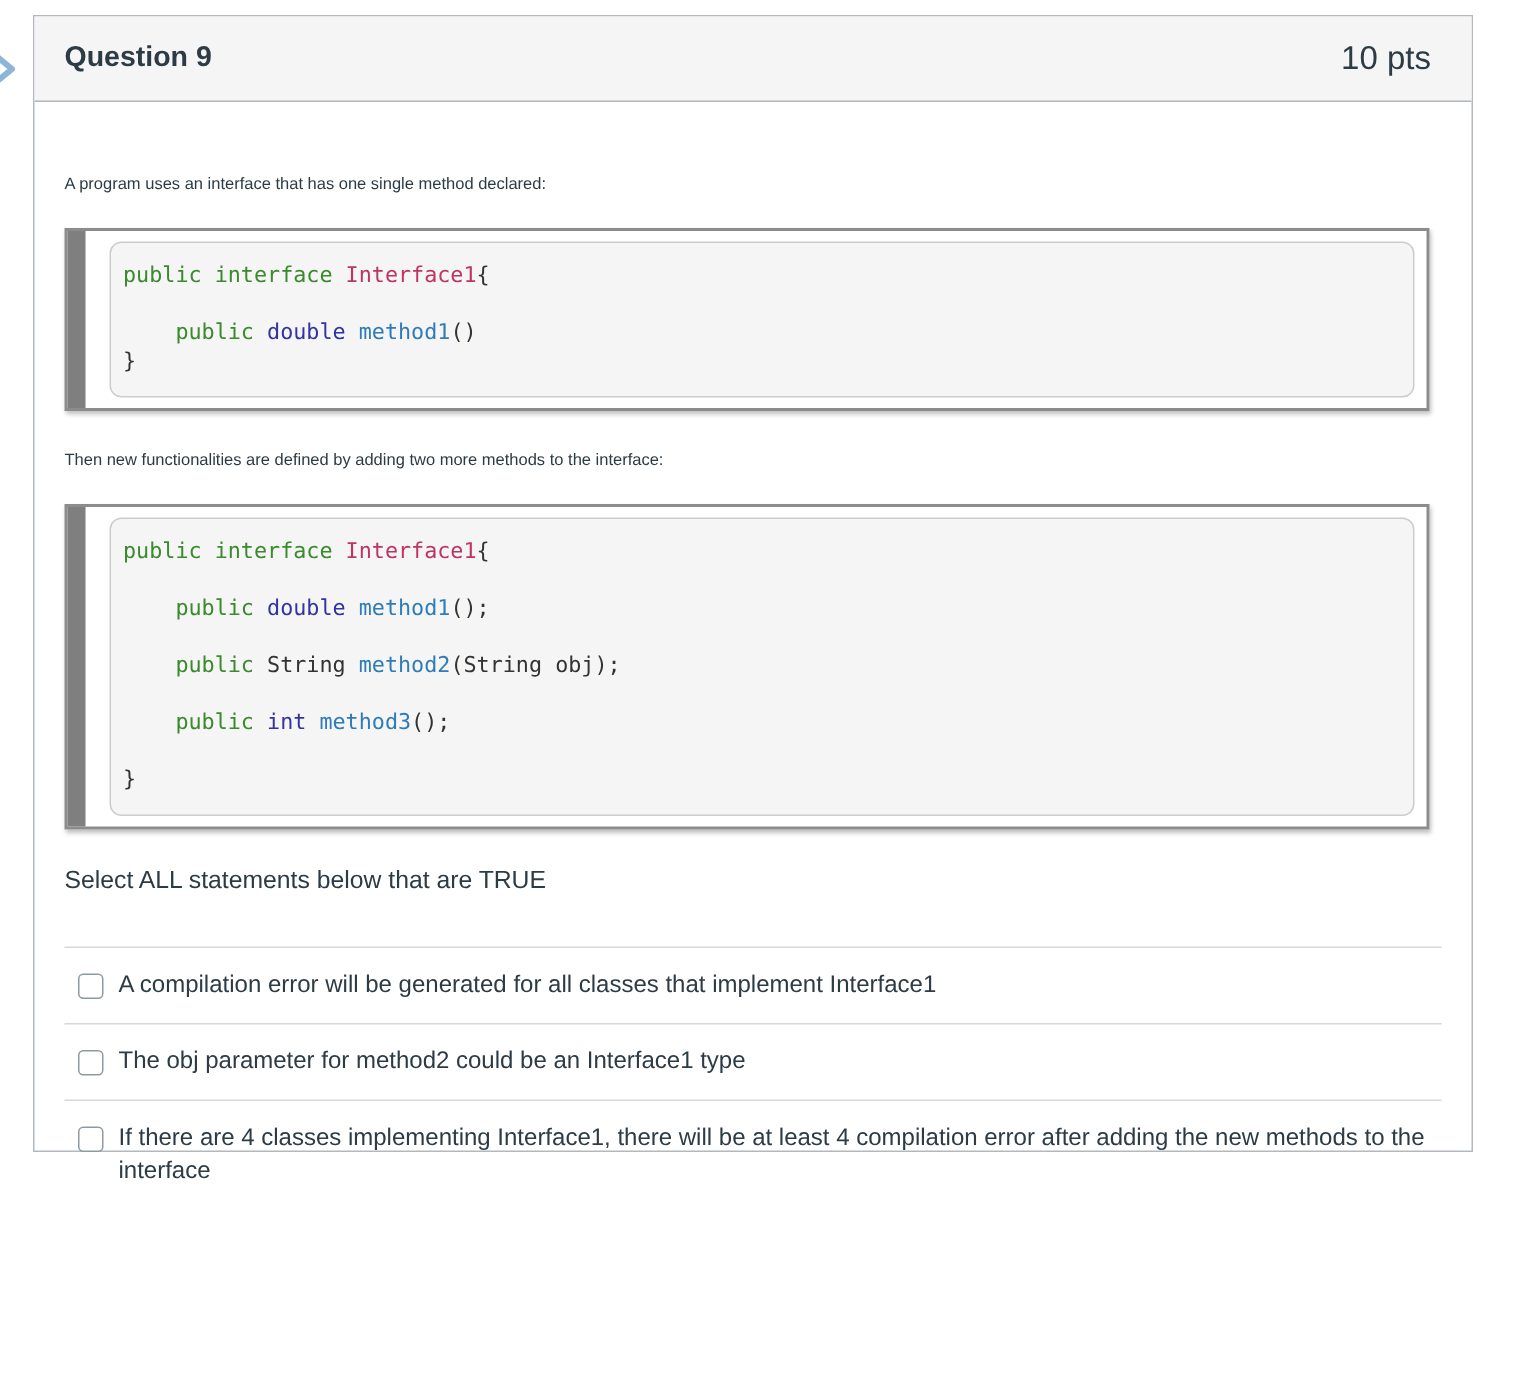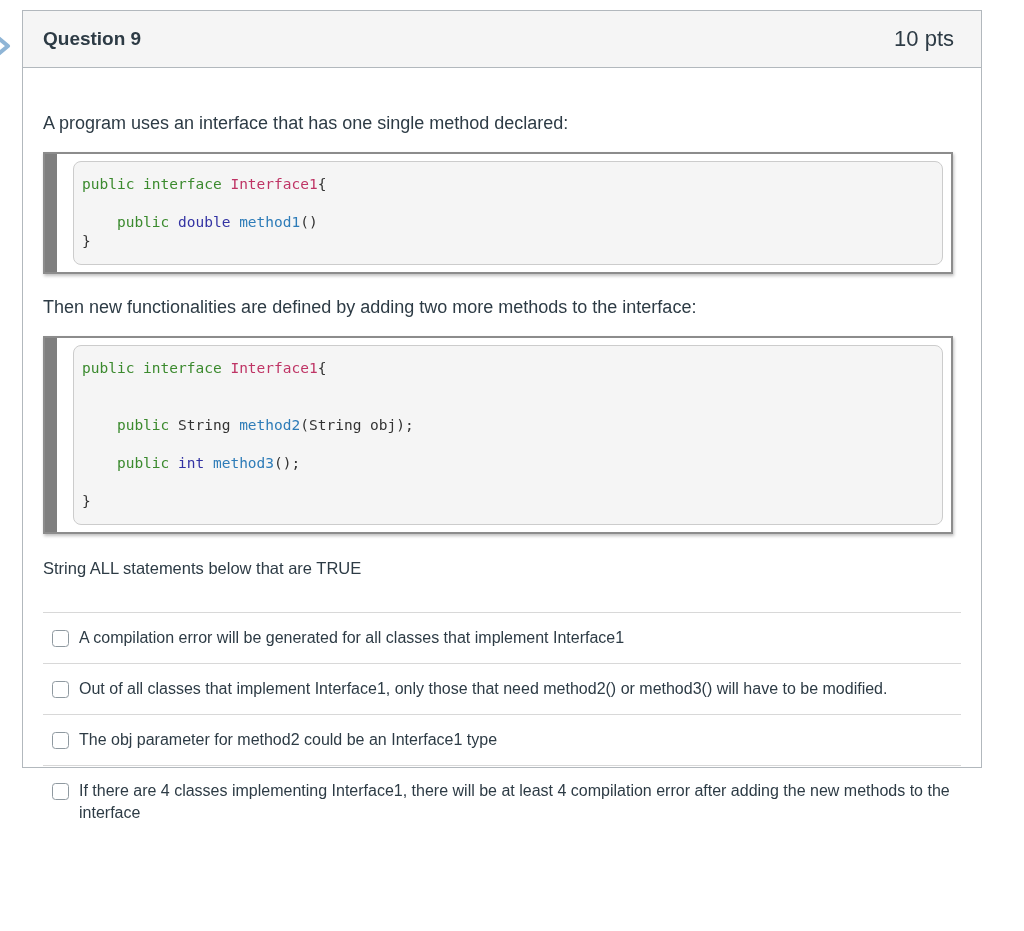--- a/index.html
+++ b/index.html
@@ -36,21 +36,21 @@
     justify-content: space-between;
     padding: 0 27px 0 20px;
     box-sizing: border-box;
   }
   .q-title { font-size: 19px; font-weight: bold; color: #2D3B45; }
   .q-pts   { font-size: 22px; font-weight: normal; color: #2D3B45; }
 
   .card-body { padding: 0 20px; }
 
   .intro {
-    font-size: 18px;
+    font-size: 11px;
     line-height: 19px;
     margin: 0;
     color: #2D3B45;
   }
   .intro-1 { margin-top: 46px; margin-bottom: 19px; }
   .intro-2 { margin-top: 24px; margin-bottom: 19px; }
   .select-prompt { margin-top: 25px; margin-bottom: 0; font-size: 16.5px; }
 
   .codeblock {
     width: 910px;
@@ -145,42 +145,39 @@
       </div>
 
       <p class="intro intro-2">Then new functionalities are defined by adding two more methods to the interface:</p>
 
       <div class="codeblock">
         <div class="codebar"></div>
         <div class="codeinner">
           <div class="code">
               <div class="code-line"><span class="tok-k">public interface </span><span class="tok-t">Interface1</span><span class="tok-d">{</span></div>
               <div class="code-line">&nbsp;</div>
+              <div class="code-line"><span class="tok-d">    </span><span class="tok-k">public </span><span class="tok-p">double </span><span class="tok-f">method1</span><span class="tok-d">();</span></div>
               <div class="code-line">&nbsp;</div>
               <div class="code-line"><span class="tok-d">    </span><span class="tok-k">public </span><span class="tok-d">String </span><span class="tok-f">method2</span><span class="tok-d">(String obj);</span></div>
               <div class="code-line">&nbsp;</div>
               <div class="code-line"><span class="tok-d">    </span><span class="tok-k">public </span><span class="tok-p">int </span><span class="tok-f">method3</span><span class="tok-d">();</span></div>
               <div class="code-line">&nbsp;</div>
               <div class="code-line"><span class="tok-d">}</span></div>
             </div>
         </div>
       </div>
 
-      <p class="intro select-prompt">String ALL statements below that are TRUE</p>
+      <p class="intro select-prompt">Select ALL statements below that are TRUE</p>
 
       <div class="options">
   <div class="option">
     <span class="checkbox"></span>
     <span class="option-label">A compilation error will be generated for all classes that implement Interface1</span>
   </div>
 
-  <div class="option">
-    <span class="checkbox"></span>
-    <span class="option-label">Out of all classes that implement Interface1, only those that need method2() or method3() will have to be modified.</span>
-  </div>
 
   <div class="option">
     <span class="checkbox"></span>
     <span class="option-label">The obj parameter for method2 could be an Interface1 type</span>
   </div>
 
   <div class="option">
     <span class="checkbox"></span>
     <span class="option-label">If there are 4 classes implementing Interface1, there will be at least 4 compilation error after adding the new methods to the interface</span>
   </div>

